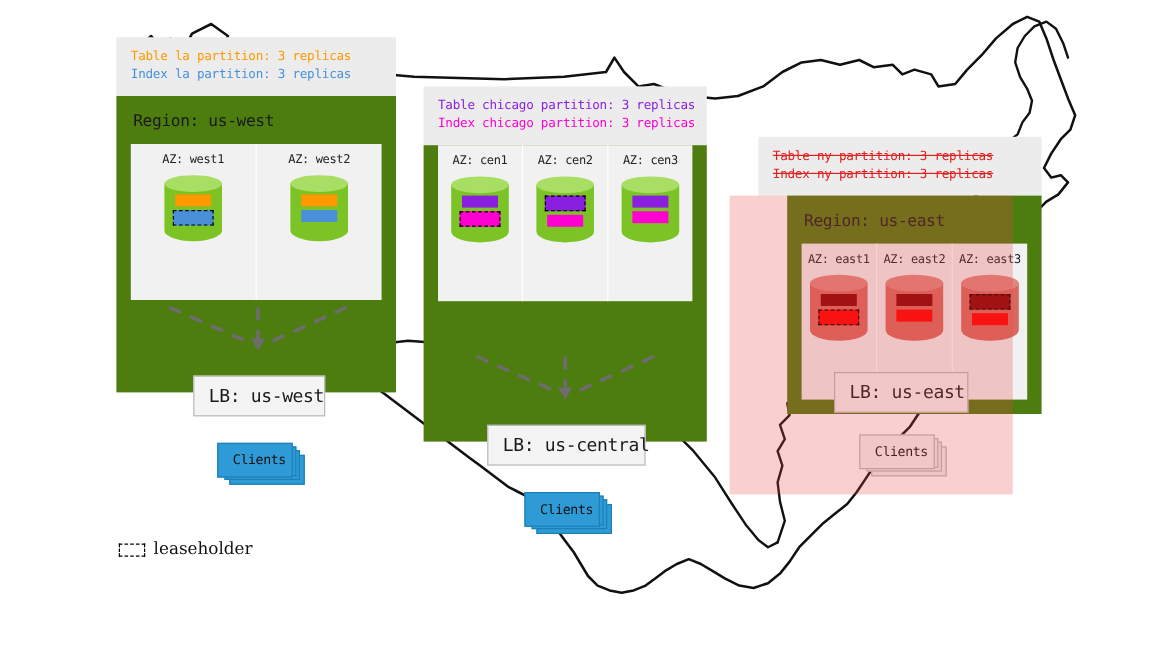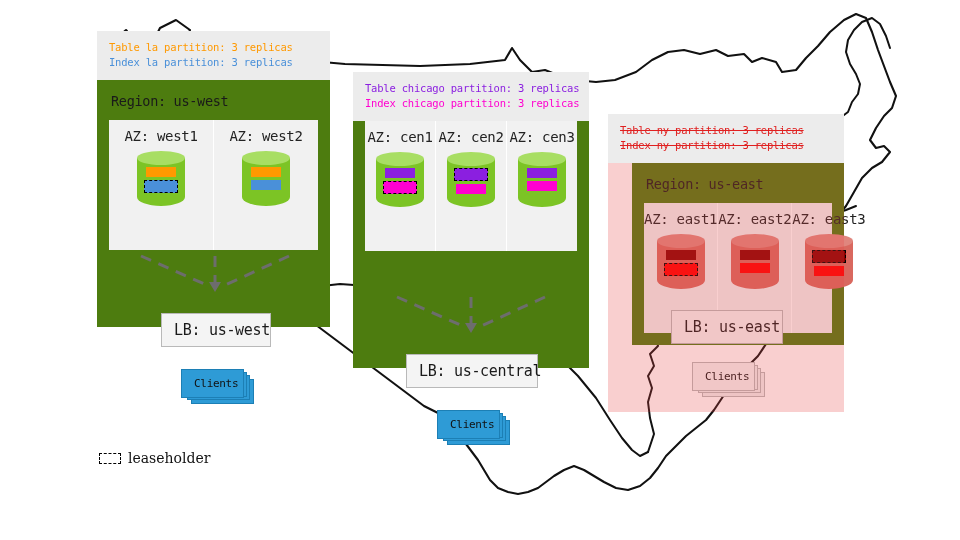--- a/index.html
+++ b/index.html
@@ -55,21 +55,21 @@
   }
   .az-cell {
     flex: 1 1 0;
     text-align: center;
     padding: 8px 0 12px 0;
     border-right: 1.5px solid #ffffff;
     position: relative;
   }
   .az-cell:last-child { border-right: none; }
   .az-label {
-    font-size: 14px;
+    font-size: 10px;
     color: #222;
     letter-spacing: -0.3px;
     margin-bottom: 7px;
     white-space: nowrap;
   }
 
   
   .cyl {
     position: relative;
     width: 48px;
@@ -354,21 +354,21 @@
     <div class="lb-box" style="left:53px; top:282px; width:106px;">LB: us-central</div>
 
     <div class="clients-wrap" style="left:84px; top:338px;">
       <div class="clients-shadow" style="left:10px; top:10px; width:63px; height:25px; background:#2e9bd6; border:1.2px solid #1c7fb5;"></div>
       <div class="clients-shadow" style="left:6px;  top:6px;  width:63px; height:25px; background:#2e9bd6; border:1.2px solid #1c7fb5;"></div>
       <div class="clients-shadow" style="left:3px;  top:3px;  width:63px; height:25px; background:#2e9bd6; border:1.2px solid #1c7fb5;"></div>
       <div class="clients-main" style="width:63px; box-sizing:border-box;">Clients</div>
     </div>
   </div>
 
-  <div class="cluster" id="cluster-east" style="left:608px; top:114px; width:236px;">
+  <div class="cluster" id="cluster-east" style="left:632px; top:114px; width:236px;">
 
     <div class="partition-banner">
       <span class="pline struck" style="color:#e02020">Table ny partition: 3 replicas</span>
       <span class="pline struck" style="color:#e02020">Index ny partition: 3 replicas</span>
     </div>
 
     <div class="region-body" style="height:182px;margin-left:24px;">
       <div class="region-title">Region: us-east</div>
 
       <div class="az-strip" style="height:130px;">

